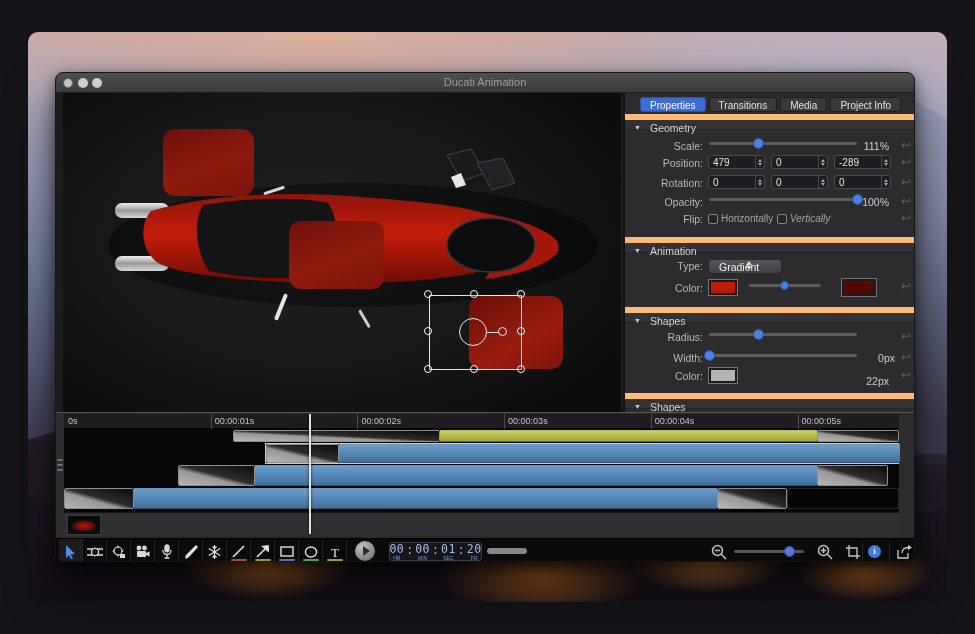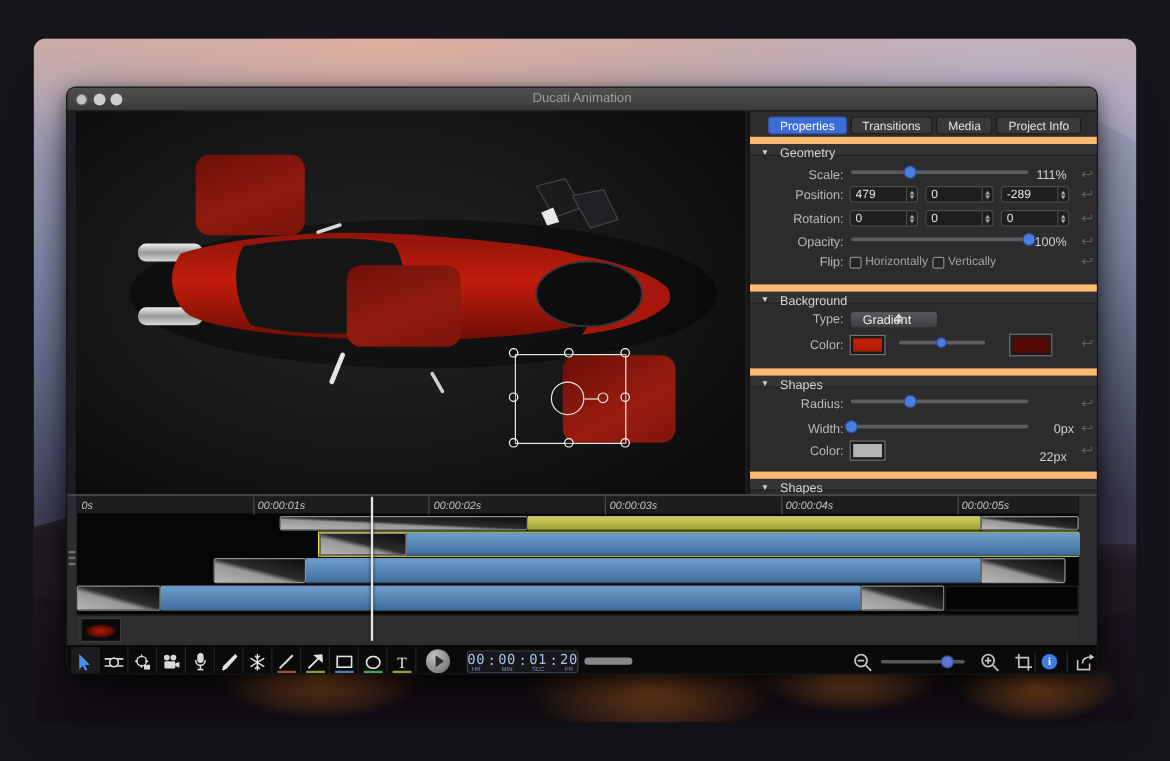--- a/index.html
+++ b/index.html
@@ -80,21 +80,21 @@
   .dd-arrows { position:absolute; right:3px; top:2px; display:flex; flex-direction:column; gap:1px; align-items:center; }
   .dd-arrows b { width:0; height:0; border-left:3px solid transparent; border-right:3px solid transparent; }
   .dd-arrows b.up { border-bottom:4px solid #d8d8d8; }
   .dd-arrows b.dn { border-top:4px solid #d8d8d8; }
   .swatch { position:absolute; background:#1b1b1d; border:1px solid #757577; padding:2px; }
   .swatch .fill { width:100%; height:100%; }
 
   
   .timeline { position:absolute; left:0; top:339px; width:860px; height:126px; background:#2c2c2e; border-top:1px solid #57575a; }
   .tl-inner { position:absolute; left:8px; right:17px; top:1px; bottom:4px; background:#060606; }
-  .ruler { position:absolute; left:0; right:0; top:0; height:15px; background:#1d1d1f; border-bottom:1px solid #000;font-style:italic; }
+  .ruler { position:absolute; left:0; right:0; top:0; height:15px; background:#1d1d1f; border-bottom:1px solid #000; }
   .tick { position:absolute; top:0; width:1px; height:15px; background:#4c4c4e; }
   .rlabel { position:absolute; top:2px; font-size:9px; color:#c6c6c6; white-space:nowrap; }
   .trackrow { position:absolute; left:0; right:0; }
   .clipgroup { position:absolute; top:0; bottom:0; }
   .clipgroup.selected { border:1.5px solid #e0e23c; background:#0a0a0a; }
   .seg { position:absolute; top:0; bottom:0; }
   .seg.ramp { background:linear-gradient(to top right,#b6b6b6 0%, #989898 40%, #2c2c2c 52%, #0c0c0c 100%); border:1px solid #8f8f8f; border-radius:2px; }
   .seg.bar  { border-top:1px solid rgba(255,255,255,.25); border-bottom:1px solid rgba(0,0,0,.5); }
   .seg.empty{ background:#050505; border:1px solid #26262a; }
   .filmstrip { position:absolute; left:0; right:0; top:98px; height:24px; background:#2f2f31; border-top:1px solid #151517; }
@@ -272,26 +272,26 @@
         <div class="trk"></div>
           <div class="knob" style="left: 100%;"></div>
       </div>
       <div class="val" style="left:234px; top:103px;">100%</div>
       <div class="undo" style="top:102px">↩</div>
 
       <div class="rowlab" style="top:120px">Flip:</div>
       <div class="cb" style="left:83px; top:121px;"></div>
       <div class="cblab" style="left:96px; top:120px;">Horizontally</div>
       <div class="cb" style="left:152px; top:121px;"></div>
-      <div class="cblab" style="left:165px; top:120px;">Vertically</div>
+      <div class="cblab" style="left:165px; top:120px;font-style:italic;">Vertically</div>
       <div class="undo" style="top:119px">↩</div>
 
       <div class="sect" style="top:144px">
         <span class="tri">▼</span>
-        <span class="stitle">Background</span>
+        <span class="stitle">Animation</span>
       </div>
 
       <div class="rowlab" style="top:167px">Type:</div>
       <div class="dropdown" style="top:166px">
         <span>Gradient</span>
         <span class="dd-arrows">
             <b class="up"></b>
             <b class="dn"></b>
           </span>
       </div>

